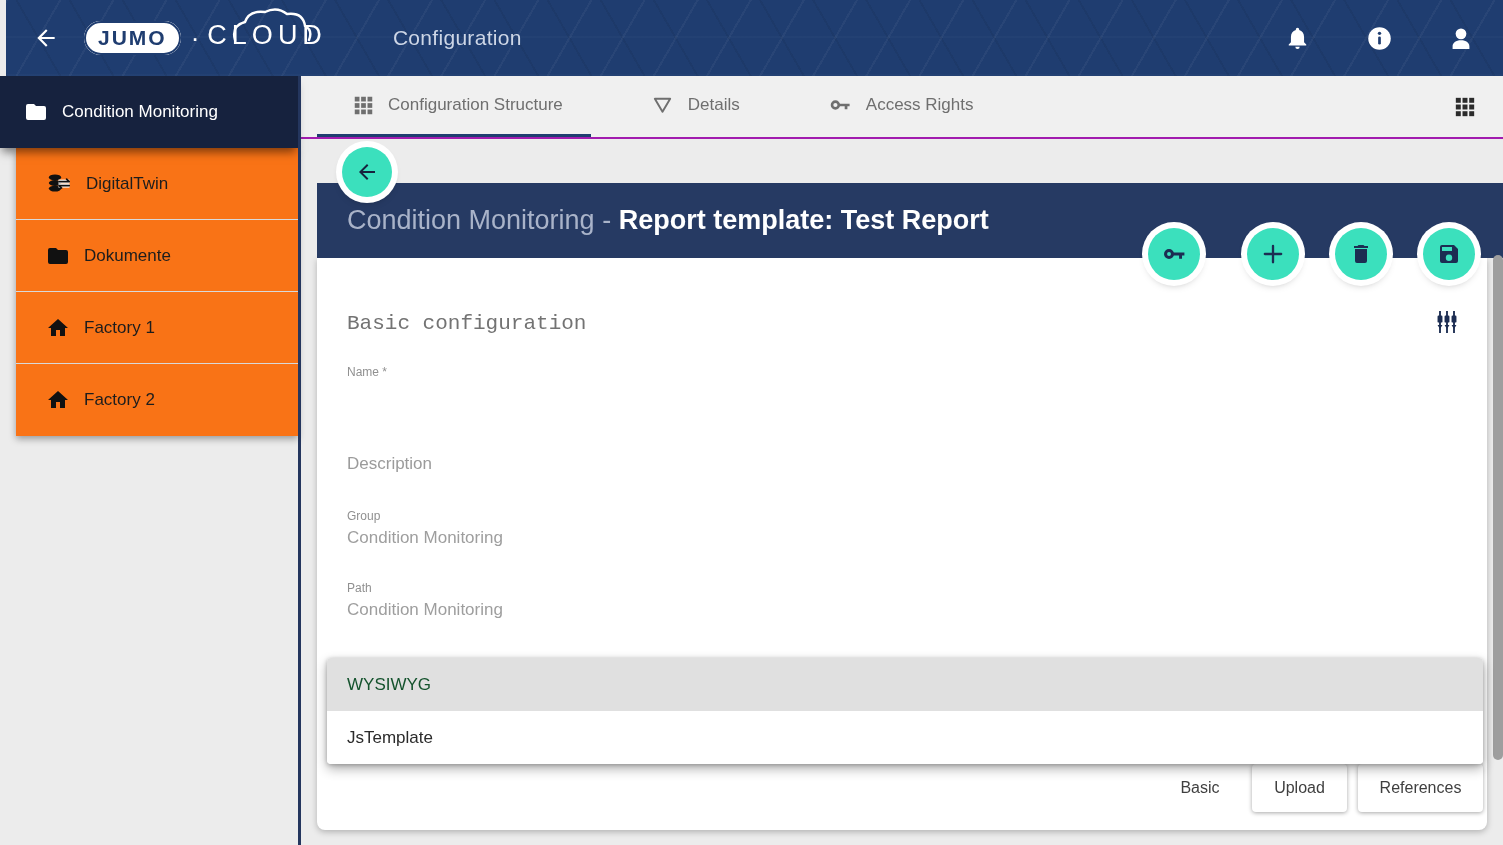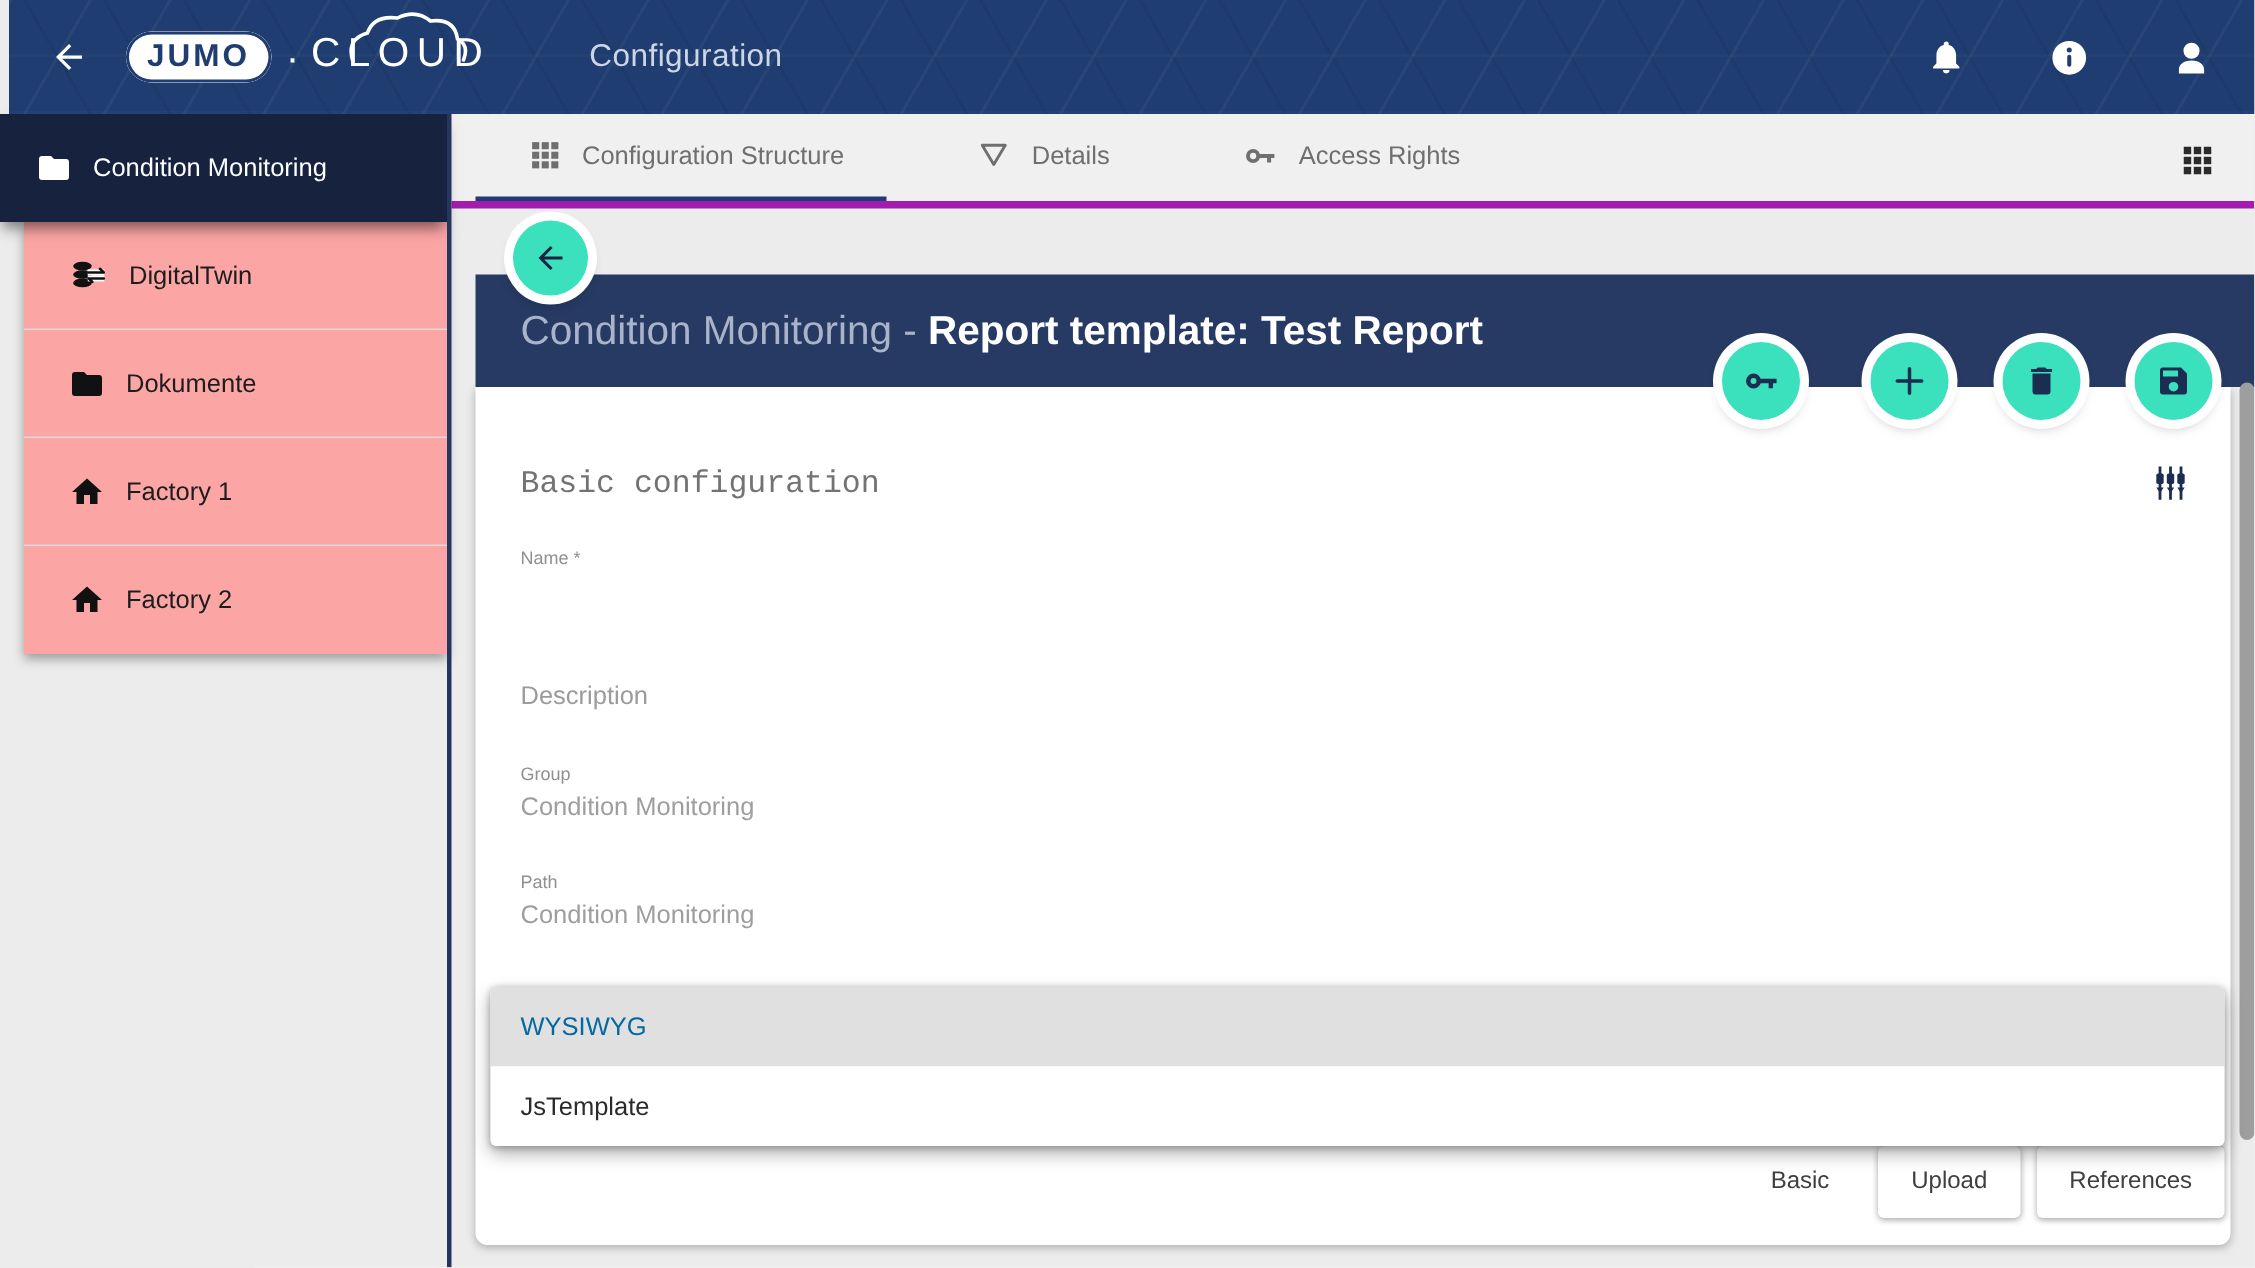--- a/index.html
+++ b/index.html
@@ -26,27 +26,27 @@
   .topbar-right{margin-left:auto;display:flex;align-items:center;gap:54px;padding-right:34px;}
   .tb-icon{width:28px;height:28px;display:flex;align-items:center;justify-content:center;cursor:pointer;}
 
   
   .side-header{position:absolute;left:0;top:76px;width:298px;height:72px;background:#16223e;color:#fff;
     display:flex;align-items:center;gap:14px;padding-left:24px;box-sizing:border-box;z-index:4;
     box-shadow:0 6px 9px -2px rgba(0,0,0,.5);font-size:17px;cursor:pointer;}
   .side-card{position:absolute;left:16px;top:148px;width:282px;background:#fff;z-index:3;
     box-shadow:0 3px 7px rgba(0,0,0,.35);}
   .side-item{height:72px;display:flex;align-items:center;gap:14px;padding-left:30px;box-sizing:border-box;
-    border-bottom:1px solid #d9d9d9;font-size:17px;color:#1d1d1d;cursor:pointer;background:#fca5a5;}
+    border-bottom:1px solid #d9d9d9;font-size:17px;color:#1d1d1d;cursor:pointer;background:#f97316;}
   .side-item:last-child{border-bottom:none;}
   .vdivider{position:absolute;left:298px;top:76px;width:3px;height:769px;background:#24365e;z-index:5;}
 
   
   .tabbar{position:absolute;left:301px;top:76px;width:1202px;height:63px;background:#f0f0f0;
-    border-bottom:5px solid #a21caf;display:flex;align-items:stretch;box-sizing:border-box;padding-left:16px;}
+    border-bottom:2px solid #a21caf;display:flex;align-items:stretch;box-sizing:border-box;padding-left:16px;}
   .tab{display:flex;align-items:center;gap:14px;color:#6f6f6f;font-size:17px;padding:0 28px 0 36px;cursor:pointer;
     border-bottom:3px solid transparent;box-sizing:border-box;}
   .tab.active{border-bottom-color:#1f3d70;}
   .tabbar-overflow{position:absolute;right:24px;top:17px;width:28px;height:28px;display:flex;align-items:center;
     justify-content:center;color:#2b2b2b;cursor:pointer;}
 
   
   .fab-back{position:absolute;left:342px;top:147px;width:50px;height:50px;border-radius:50%;background:#3be0bd;
     box-shadow:0 0 0 6px #ffffff, 0 4px 9px rgba(0,0,0,.4);display:flex;align-items:center;justify-content:center;
     z-index:8;cursor:pointer;color:#16223e;}
@@ -75,21 +75,21 @@
   .u-solid{border-bottom:1px solid #8f8f8f;}
   .u-solid-dark{border-bottom:1px solid #7d7d7d;}
   .u-dotted{border-bottom:1px dotted #8f8f8f;}
   .field input:disabled{color:#9e9e9e;}
   .f-name{top:107px;} .f-desc{top:196px;} .f-group{top:251px;} .f-path{top:323px;}
 
   
   .dropdown{position:absolute;left:327px;top:658px;width:1156px;border-radius:4px;overflow:hidden;z-index:9;
     box-shadow:0 5px 12px rgba(0,0,0,.3), 0 1px 4px rgba(0,0,0,.25);background:#fff;}
   .dd-option{height:53px;display:flex;align-items:center;padding-left:20px;font-size:17px;cursor:pointer;}
-  .dd-option.selected{background:#e0e0e0;color:#0369a1;}
+  .dd-option.selected{background:#e0e0e0;color:#14532d;}
   .dd-option.plain{background:#fff;color:#2b2b2b;}
 
   
   .footer-btn{position:absolute;height:48px;display:flex;align-items:center;justify-content:center;font-size:16px;
     color:#3f3f3f;cursor:pointer;z-index:2;box-sizing:border-box;}
   .fb-flat{left:1158px;top:764px;width:84px;background:transparent;}
   .fb-raised{background:#fff;border-radius:4px;box-shadow:0 1px 4px rgba(0,0,0,.35);}
   .fb-upload{left:1252px;top:764px;width:95px;}
   .fb-refs{left:1358px;top:764px;width:125px;}
 

